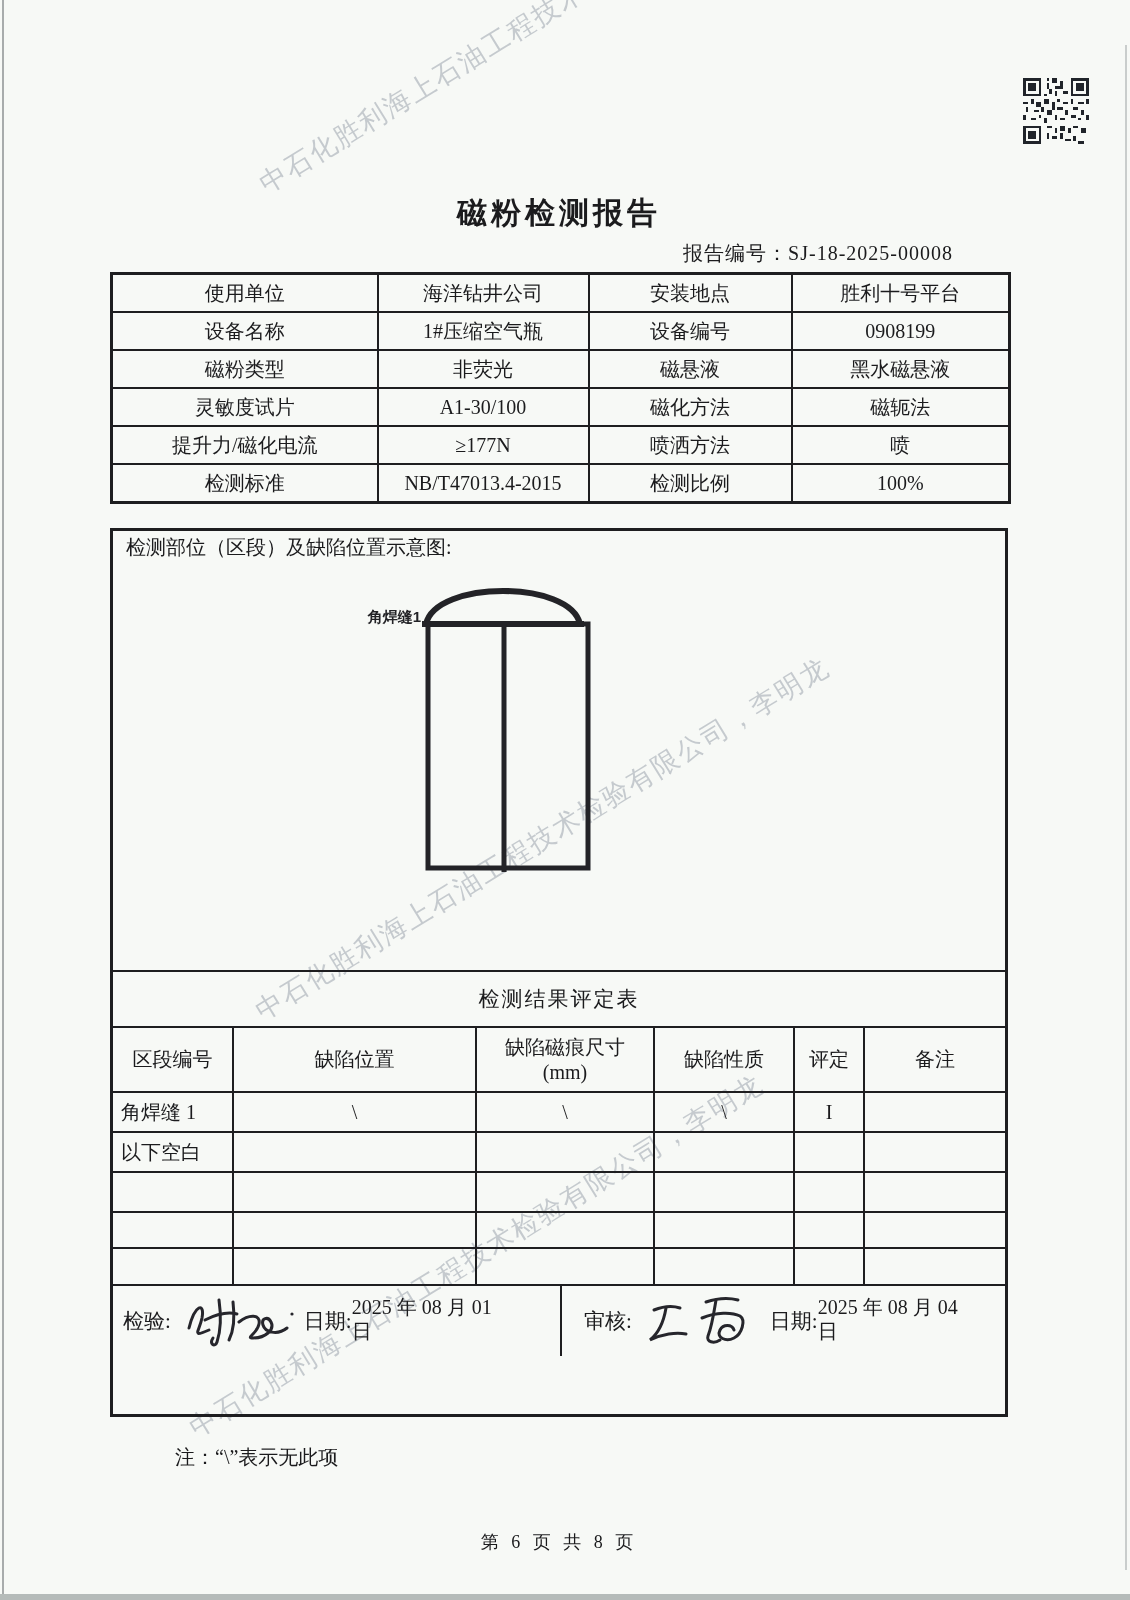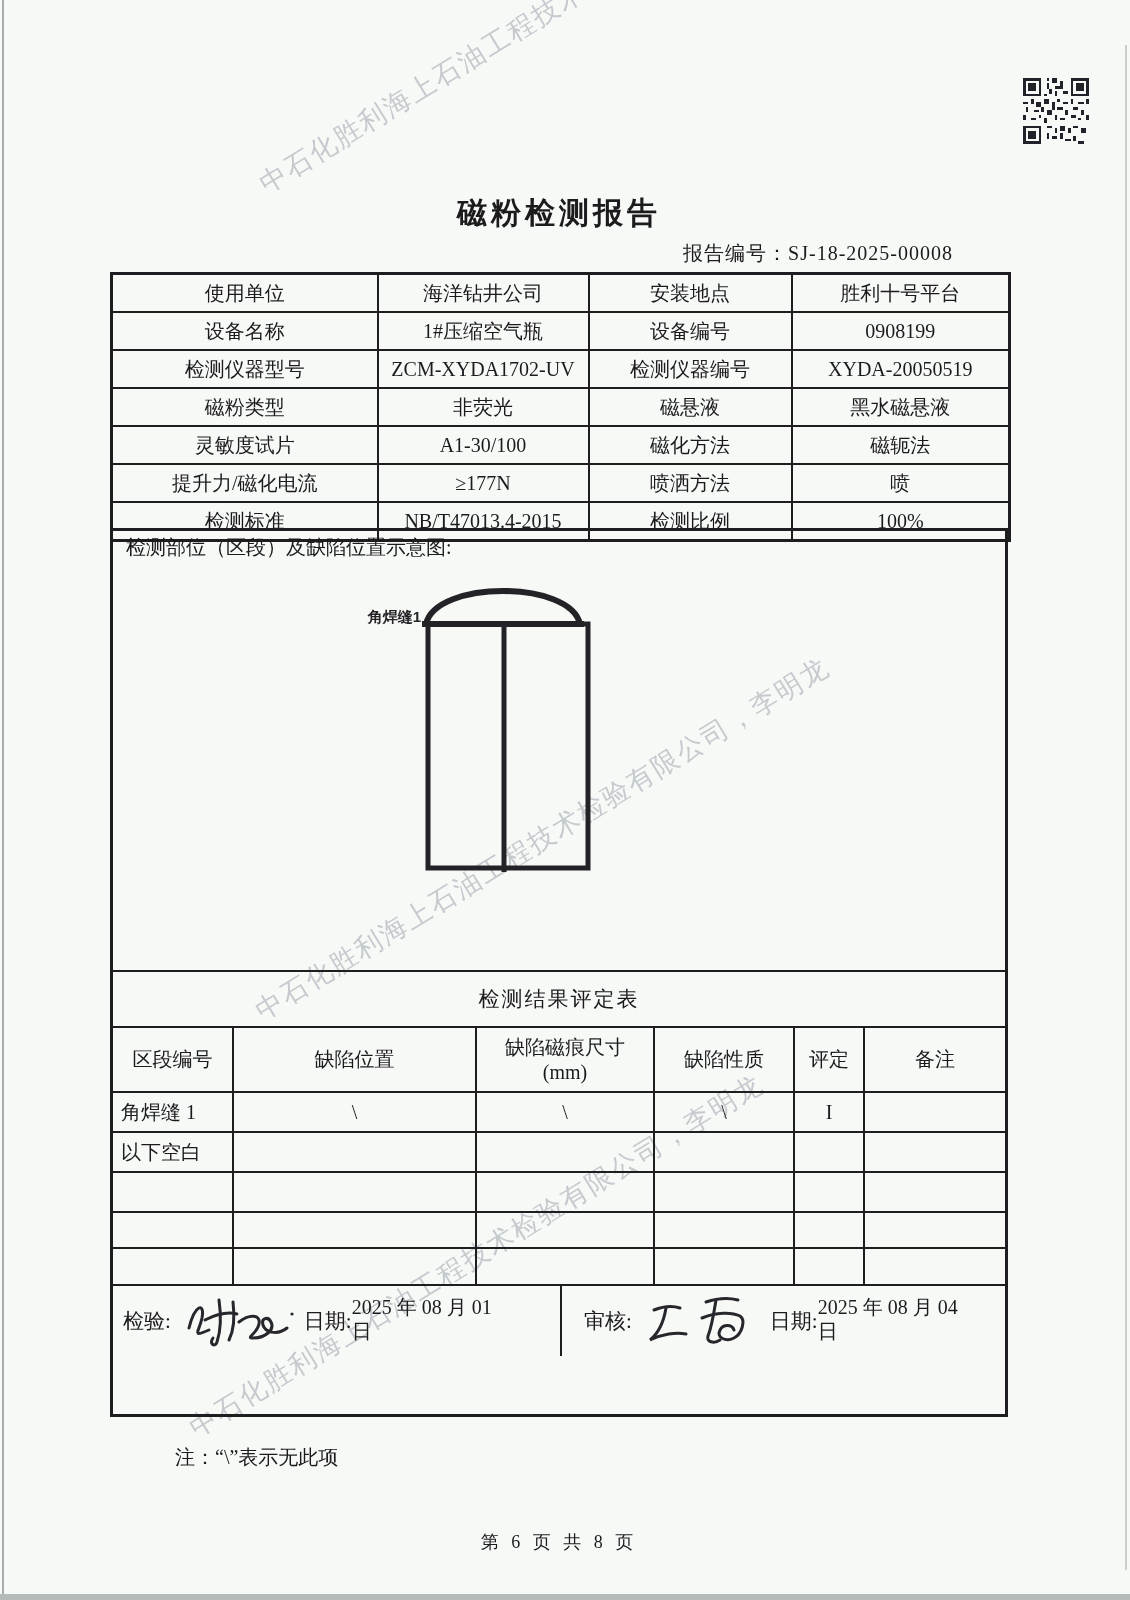--- a/index.html
+++ b/index.html
@@ -193,26 +193,20 @@
         <td>安装地点</td>
         <td>胜利十号平台</td>
       </tr>
       <tr>
         <td>设备名称</td>
         <td>1#压缩空气瓶</td>
         <td>设备编号</td>
         <td>0908199</td>
       </tr>
       <tr>
-        <td>检测仪器型号</td>
-        <td>ZCM-XYDA1702-UV</td>
-        <td>检测仪器编号</td>
-        <td>XYDA-20050519</td>
-      </tr>
-      <tr>
         <td>磁粉类型</td>
         <td>非荧光</td>
         <td>磁悬液</td>
         <td>黑水磁悬液</td>
       </tr>
       <tr>
         <td>灵敏度试片</td>
         <td>A1-30/100</td>
         <td>磁化方法</td>
         <td>磁轭法</td>

